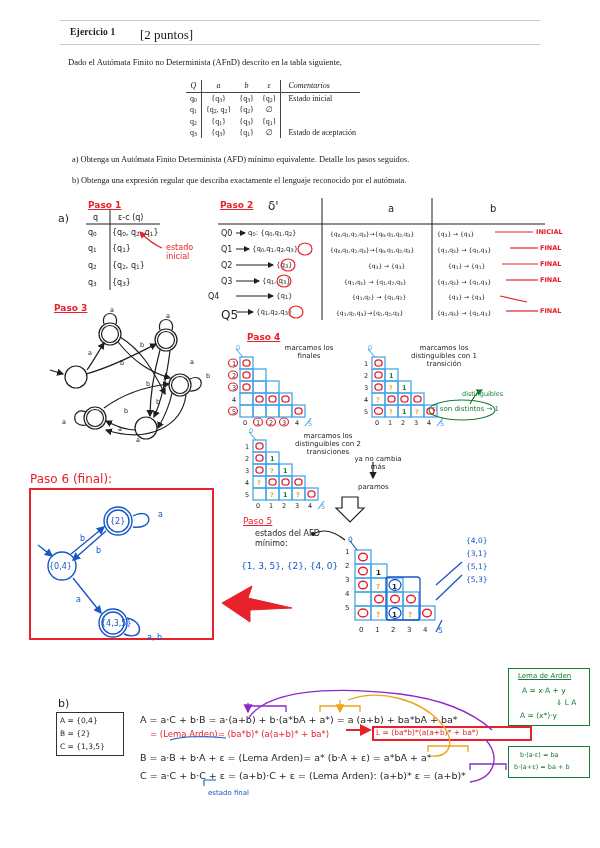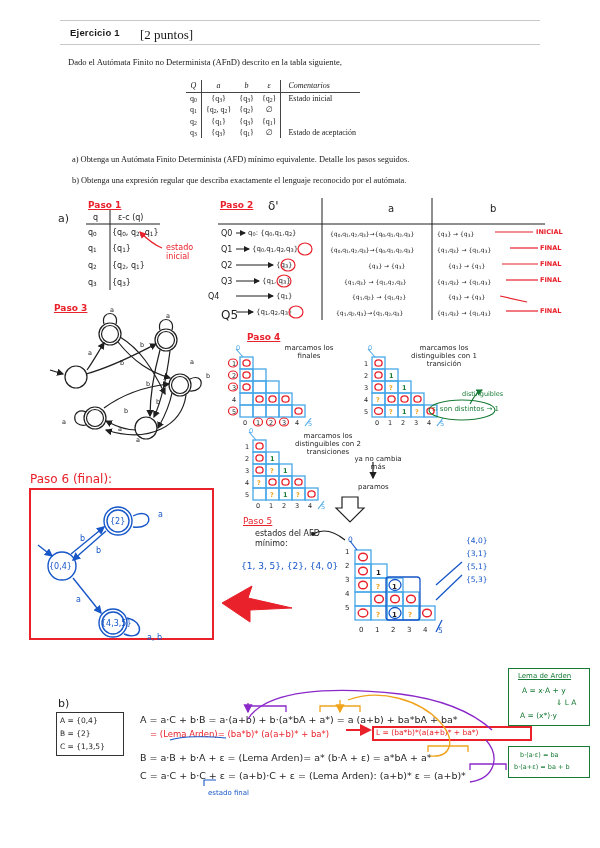--- a/index.html
+++ b/index.html
@@ -3,21 +3,21 @@
 <meta charset="utf-8">
 <style>
   html,body{margin:0;padding:0;background:#ffffff;}
   body{width:600px;height:848px;position:relative;overflow:hidden;
        font-family:"Liberation Serif", serif;color:#1a1a1a;}
 
   
   #printed{position:absolute;left:0;top:0;width:600px;}
   .hr{position:absolute;left:60px;width:480px;height:1px;background:#c9c9c9;}
   .ex-title{position:absolute;left:70px;top:27px;font-weight:bold;font-size:9.5px;
-            font-family:Liberation Sans, sans-serif;letter-spacing:.2px;}
+            font-family:Liberation Serif, serif;letter-spacing:.2px;}
   .ex-points{position:absolute;left:140px;top:27px;font-size:13px;}
   .stmt{position:absolute;left:68px;font-size:8.6px;}
   .item{position:absolute;font-size:8.4px;}
 
   
   #qtable{position:absolute;left:186px;top:80px;font-size:8px;}
   #qtable table{border-collapse:collapse;}
   #qtable td,#qtable th{padding:1px 4px;text-align:center;font-weight:normal;
       font-family:"Liberation Serif",serif;}
   #qtable .vline{border-left:1px solid #444;}

